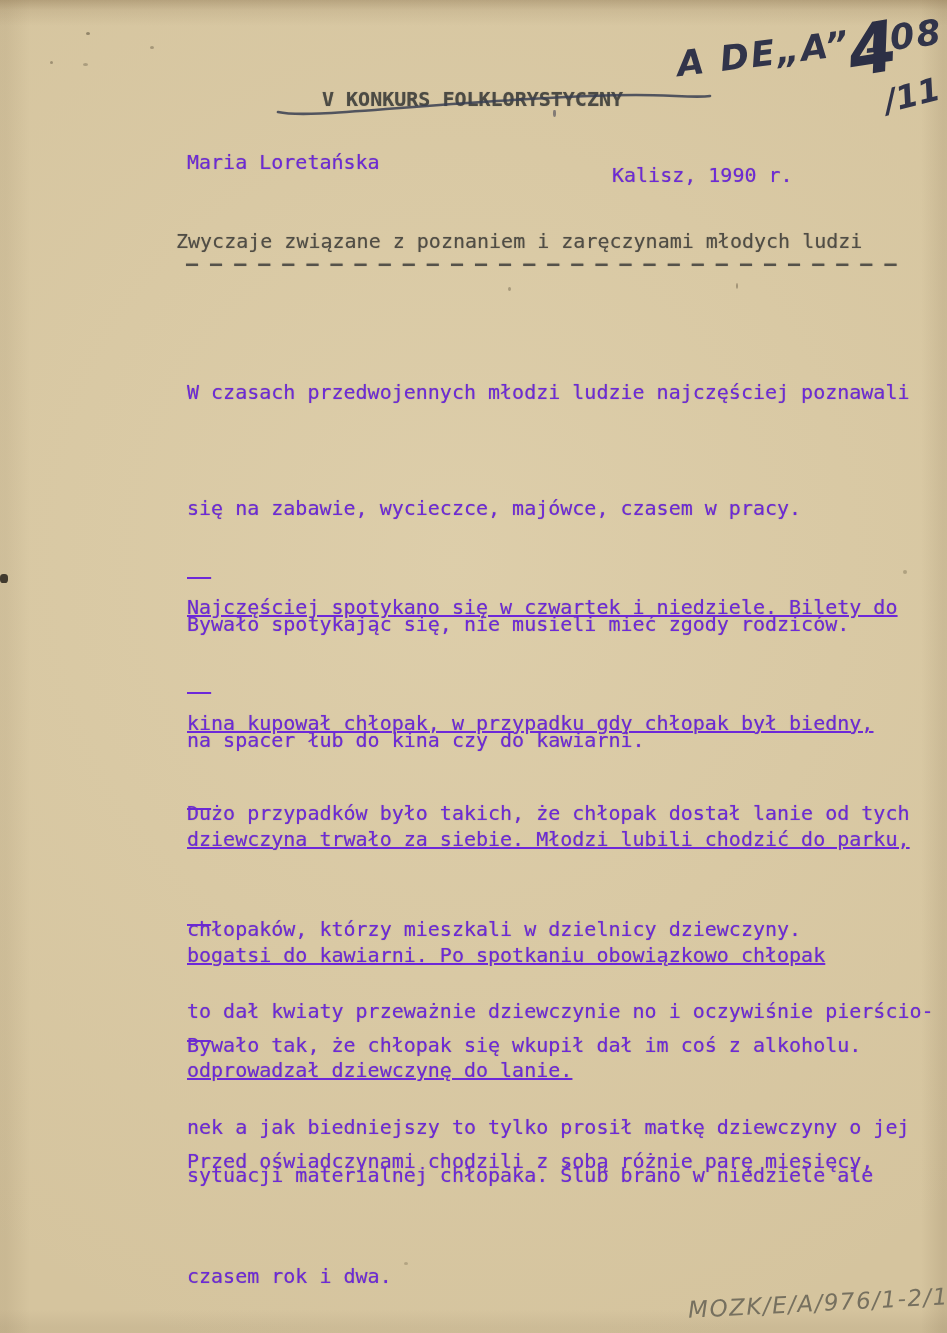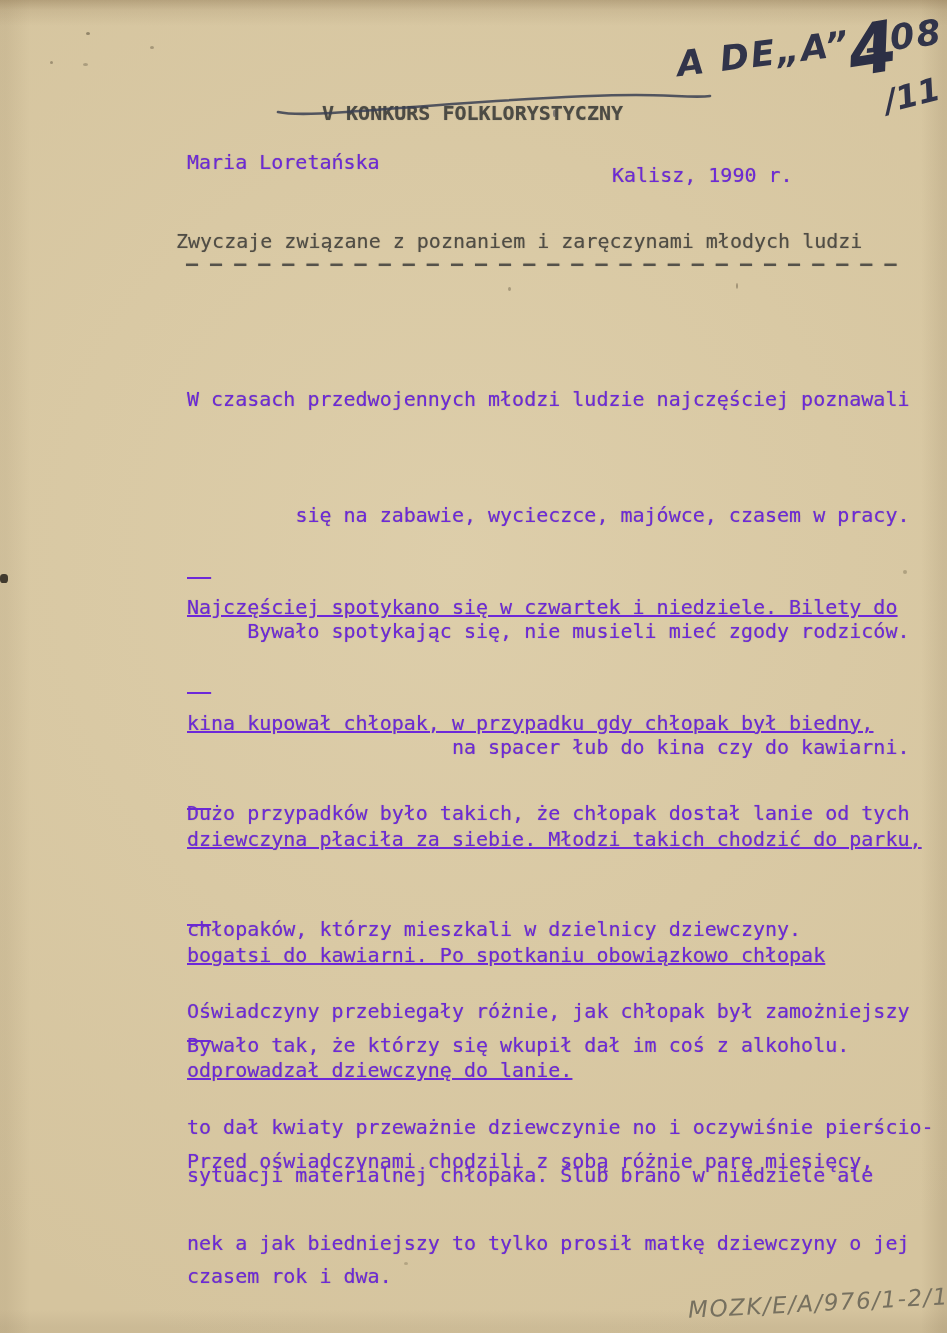--- a/index.html
+++ b/index.html
@@ -20,27 +20,27 @@
   }
   .typed{
     position:absolute;
     color:#6d28d9;
     font-size:20px;
     line-height:38.6px;
     letter-spacing:0;
     white-space:pre;
     text-shadow:0 0 1px rgba(85,82,74,.55);
   }
-  .title-wrap{left:322px;top:94px;font-weight:bold;color:#4c4b44;}
+  .title-wrap{left:322px;top:80px;font-weight:bold;color:#4c4b44;}
   .author{left:187px;top:143px;}
   .place-date{left:612px;top:156px;}
   .heading{left:176px;top:222px;color:#504d45;}
   .underline{left:186px;top:244px;color:#55524a;font-weight:bold;}
   .para{left:187px;white-space:pre;}
-  .p1{top:303px;text-align:right;}
+  .p1{top:296px;}
   .p2{top:511px;text-decoration:underline;}
   .p3{top:717px;}
   .p4{top:915px;}
   .p5{top:1079px;}
   .strike-svg{position:absolute;left:276px;top:82px;pointer-events:none;}
   .hw{
     position:absolute;
     font-family:"DejaVu Sans", sans-serif;
     font-style:italic;font-weight:bold;
     color:#31344a;
@@ -101,35 +101,34 @@
 <div class="typed para p1">
   <div>W czasach przedwojennych młodzi ludzie najczęściej poznawali</div>
   <div>się na zabawie, wycieczce, majówce, czasem w pracy.</div>
   <div>Bywało spotykając się, nie musieli mieć zgody rodziców.</div>
   <div>na spacer łub do kina czy do kawiarni.</div>
 </div>
 
 <div class="typed para p2">
   <div>Najczęściej spotykano się w czwartek i niedziele. Bilety do</div>
   <div>kina kupował chłopak, w przypadku gdy chłopak był biedny,</div>
-  <div>dziewczyna płaciła za siebie. Młodzi takich chodzić do parku,</div>
+  <div>dziewczyna trwało za siebie. Młodzi lubili chodzić do parku,</div>
   <div>bogatsi do kawiarni. Po spotkaniu obowiązkowo chłopak</div>
   <div>odprowadzał dziewczynę do lanie.</div>
 </div>
 
 <div class="typed para p3">
   <div>Dużo przypadków było takich, że chłopak dostał lanie od tych</div>
   <div>chłopaków, którzy mieszkali w dzielnicy dziewczyny.</div>
-  <div>Bywało tak, że którzy się wkupił dał im coś z alkoholu.</div>
+  <div>Bywało tak, że chłopak się wkupił dał im coś z alkoholu.</div>
   <div>Przed oświadczynami chodzili z sobą różnie parę miesięcy,</div>
   <div>czasem rok i dwa.</div>
 </div>
 
 <div class="typed para p4">
-  <div>Oświadczyny przebiegały różnie, jak chłopak był zamożniejszy</div>
   <div>to dał kwiaty przeważnie dziewczynie no i oczywiśnie pierścio-</div>
   <div>nek a jak biedniejszy to tylko prosił matkę dziewczyny o jej</div>
   
 </div>
 
 <div class="typed para p5">
   <div>sytuacji materialnej chłopaka. Ślub brano w niedziele ale</div>
   
   
 </div>

